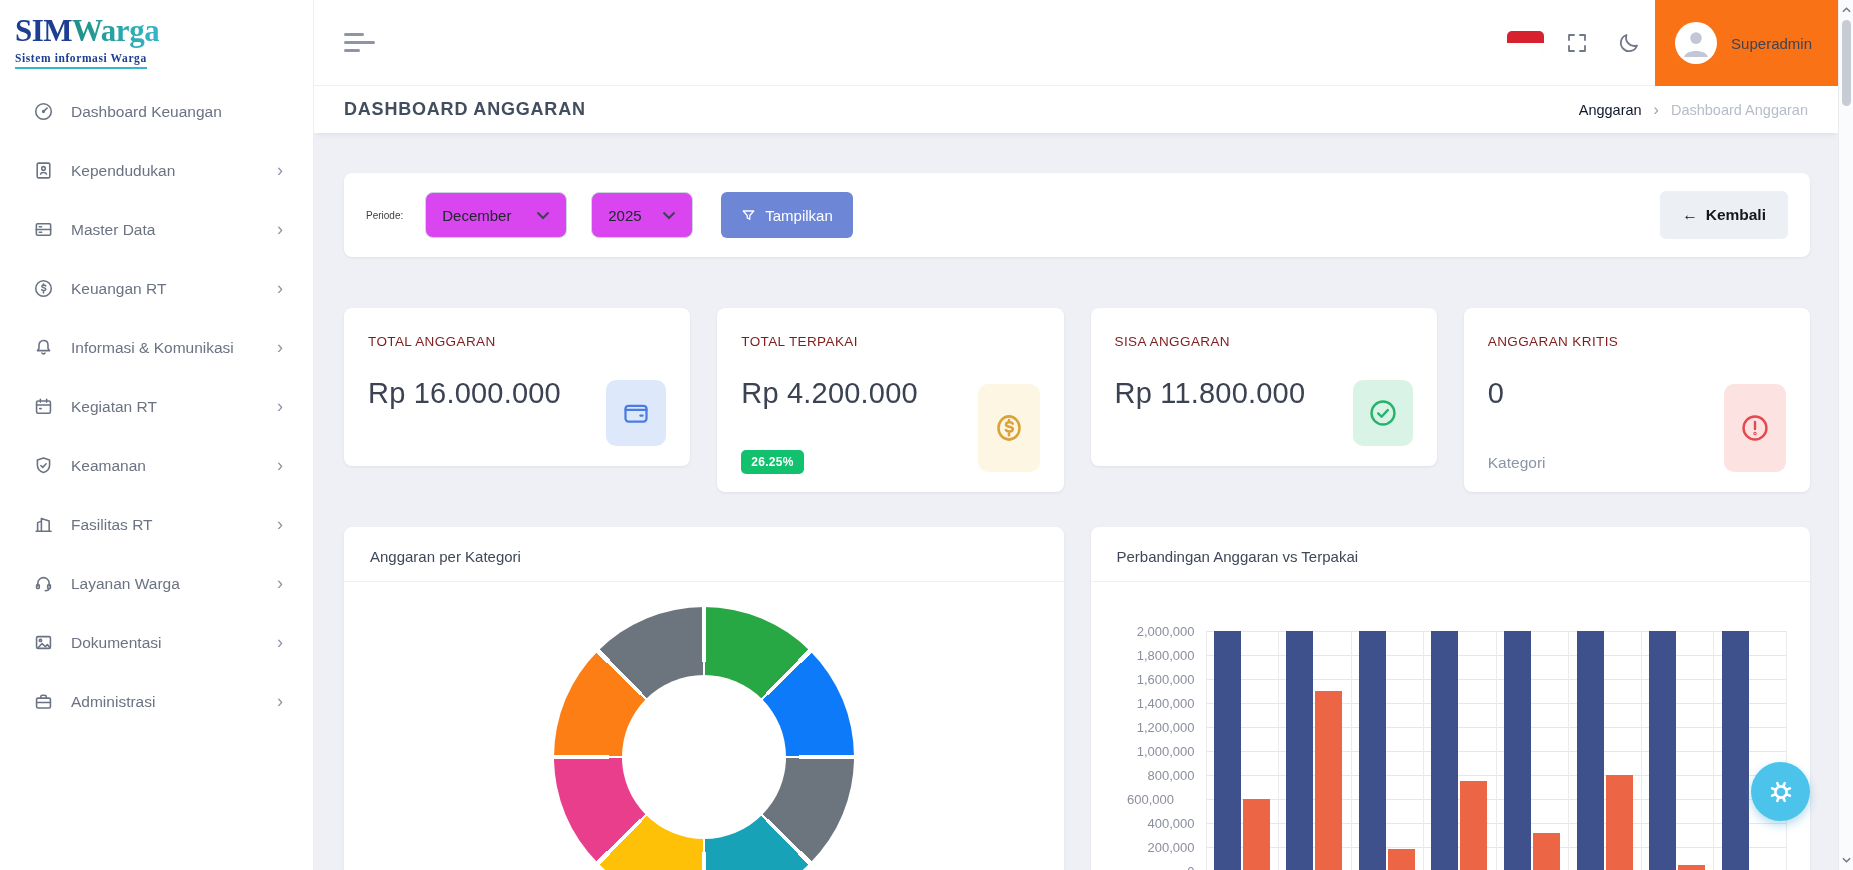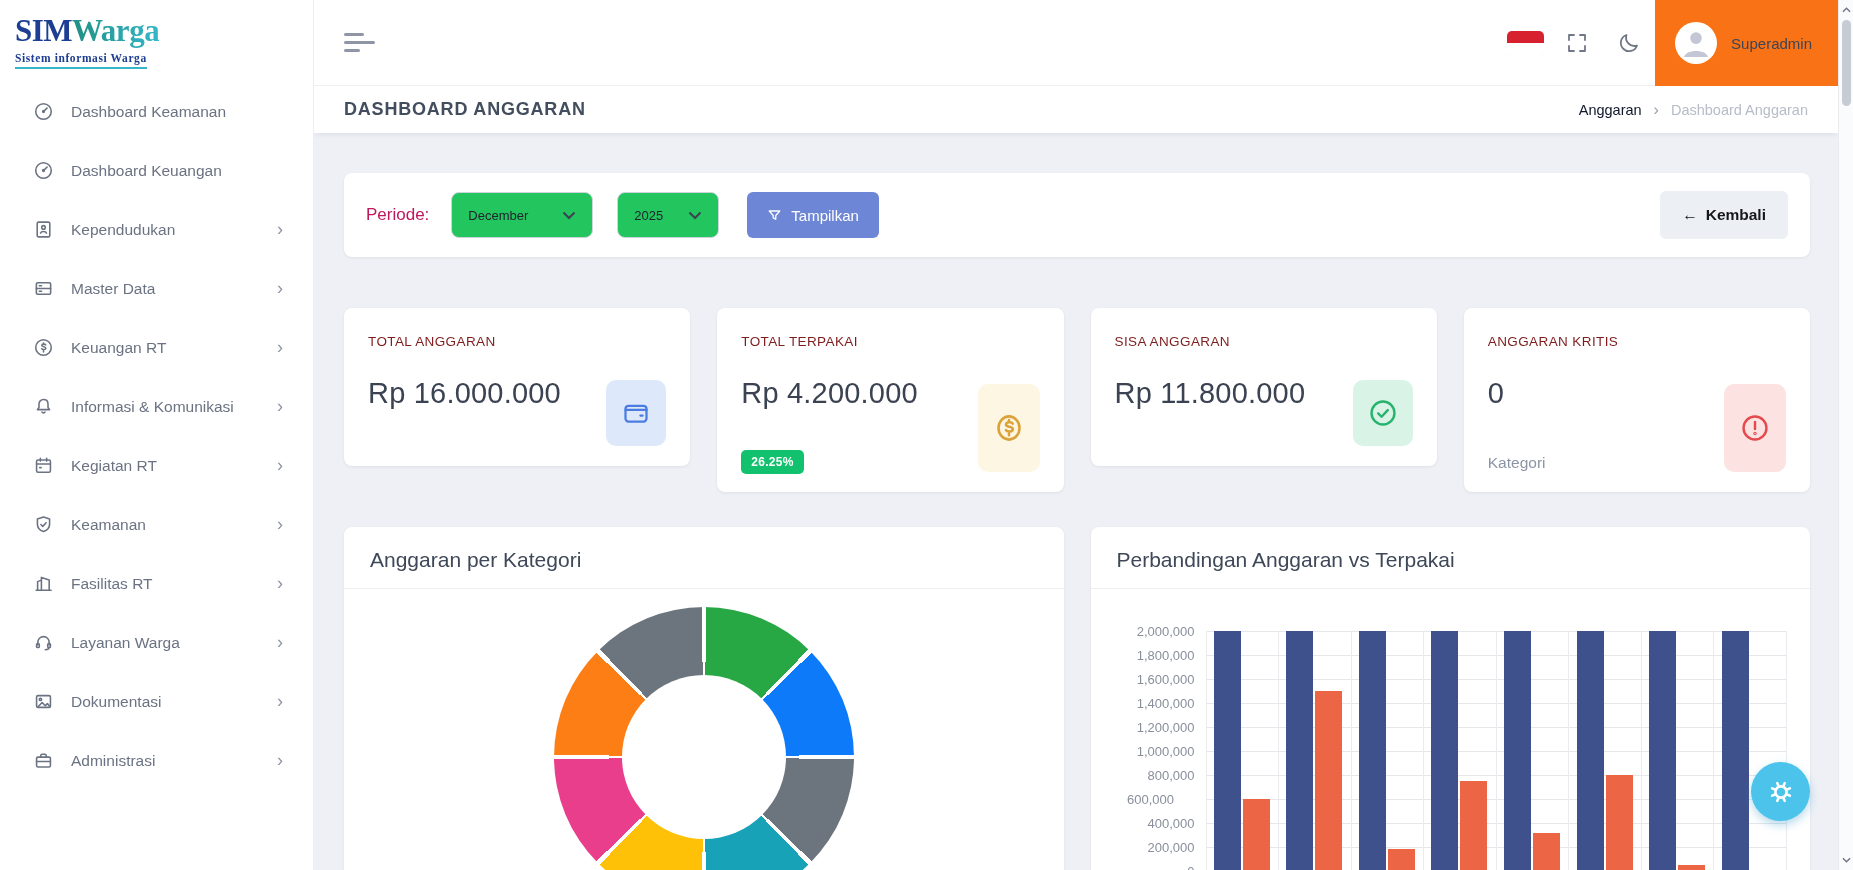--- a/index.html
+++ b/index.html
@@ -39,43 +39,43 @@
   .breadcrumb { margin-left:auto; margin-right:30px; font-size:14.5px; display:flex; align-items:center; gap:12px; }
   .bc-parent { color:#0f172a; font-weight:500; cursor:pointer; }
   .bc-sep { color:#9aa1ae; font-size:16px; }
   .bc-current { color:#b6bcc8; }
 
   
   .content { position:absolute; left:314px; top:133px; right:15px; bottom:0; padding:40px 28px 0 30px; overflow:hidden; }
   .card { background:#fff; border-radius:8px; box-shadow:0 1px 3px rgba(25,35,60,.07); }
 
   .filtercard { height:84px; display:flex; align-items:center; padding:0 22px; }
-  .periode { font-size:17px; color:#be185d; margin-right:22px; }
-  .select { height:46px; border:1px solid #ced4dd; border-radius:8px; background:#22c55e; display:flex; align-items:center; padding:0 16px; gap:18px; font-size:13px; color:#20252f; cursor:pointer; }
+  .periode { font-size:10px; color:#404040; margin-right:22px; }
+  .select { height:46px; border:1px solid #ced4dd; border-radius:8px; background:#d946ef; display:flex; align-items:center; padding:0 16px; gap:18px; font-size:15px; color:#20252f; cursor:pointer; }
   .select.month { width:142px; margin-right:24px; justify-content:space-between; }
   .select.year { width:102px; margin-right:28px; justify-content:space-between; }
   .select svg { stroke:#3c4250; fill:none; stroke-width:2; }
   .btn-show { height:46px; padding:0 20px; border:none; border-radius:6px; background:#6d86d5; color:#fff; font-size:15px; font-family:inherit; display:flex; align-items:center; gap:9px; cursor:pointer; }
   .btn-show svg { stroke:#fff; fill:none; stroke-width:1.7; stroke-linejoin:round; }
   .btn-back { margin-left:auto; height:48px; padding:0 22px; border:none; border-radius:6px; background:#ecf0f4; color:#15171c; font-size:15.5px; font-weight:600; font-family:inherit; display:flex; align-items:center; gap:8px; cursor:pointer; }
 
   .statsrow { display:flex; gap:27px; margin-top:51px; align-items:flex-start; }
   .stat { flex:1; position:relative; padding:26px 24px; height:158px; }
   .stat.tall { height:184px; }
   .stat-label { font-size:13.5px; color:#7f1d1d; letter-spacing:0.4px; }
   .stat-value { font-size:29px; color:#3b4352; font-weight:500; letter-spacing:0.2px; margin-top:28px; }
   .stat-tile { position:absolute; right:24px; top:72px; width:60px; height:66px; border-radius:10px; display:flex; align-items:center; justify-content:center; }
   .stat.tall .stat-tile { top:76px; height:88px; width:62px; }
   .stat-badge { position:absolute; left:24px; bottom:18px; background:#12c16d; color:#fff; font-size:12px; font-weight:700; padding:5px 10px; border-radius:5px; letter-spacing:0.3px; }
   .stat-sub { position:absolute; left:24px; bottom:20px; font-size:15.5px; color:#8b95a5; }
   .stat-tile svg { fill:none; stroke-width:1.8; stroke-linecap:round; stroke-linejoin:round; }
 
   .chartsrow { display:flex; gap:27px; margin-top:35px; }
   .chartcard { flex:1; height:560px; position:relative; }
-  .chart-head { font-size:21px; color:#3e4858; font-weight:500; padding:21px 26px 16px 26px; border-bottom:1px solid #edeff2; }
+  .chart-head { font-size:15px; color:#3e4858; font-weight:500; padding:21px 26px 16px 26px; border-bottom:1px solid #edeff2; }
 
   .donut-wrap { position:absolute; left:50%; top:80px; transform:translateX(-50%); width:300px; height:300px; }
   .donut { width:300px; height:300px; border-radius:50%; }
   .donut-hole { position:absolute; left:50%; top:50%; transform:translate(-50%,-50%); width:164px; height:164px; background:#fff; border-radius:50%; }
 
   .plot { position:absolute; left:115px; right:24px; top:104px; height:240px; }
   .gridline-h { position:absolute; left:0; right:0; height:1px; background:#e5e7eb; }
   .gridline-v { position:absolute; top:0; bottom:0; width:1px; background:#e9ebee; }
   .ylabel { position:absolute; width:88px; text-align:right; font-size:13px; color:#8a8f9c; left:16px; }
   .bargroups { position:absolute; left:0; right:0; top:0; bottom:0; display:flex; }
@@ -92,30 +92,20 @@
 </style>
 </head>
 <body>
 
 <aside class="sidebar">
   <div class="logo">
     <div class="logo-main"><span class="logo-sim">SIM</span><span class="logo-warga">Warga</span></div>
     <div class="logo-sub">Sistem informasi Warga</div>
   </div>
   <nav class="nav" id="nav">
-      <div class="nav-item">
-        <span class="nav-icon">
-          <svg viewBox="0 0 20 20">
-            <circle cx="10" cy="10" r="7.4"></circle>
-            <path d="M10 10l3.4-3.2"></path>
-            <circle cx="10" cy="10" r="0.8"></circle>
-          </svg>
-        </span>
-        <span class="nav-label">Dashboard Keamanan</span>
-      </div>
       <div class="nav-item">
         <span class="nav-icon">
           <svg viewBox="0 0 20 20">
             <circle cx="10" cy="10" r="7.4"></circle>
             <path d="M10 10l3.4-3.2"></path>
             <circle cx="10" cy="10" r="0.8"></circle>
           </svg>
         </span>
         <span class="nav-label">Dashboard Keuangan</span>
       </div>

